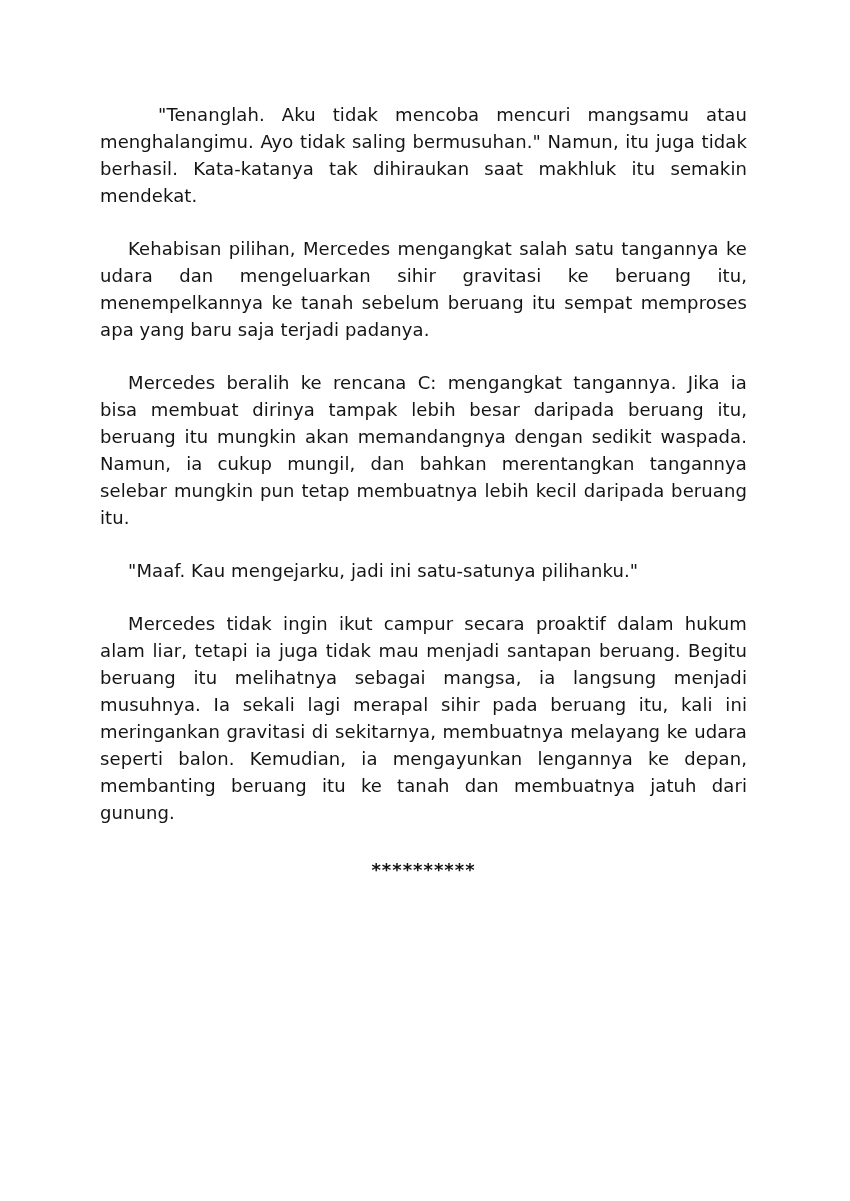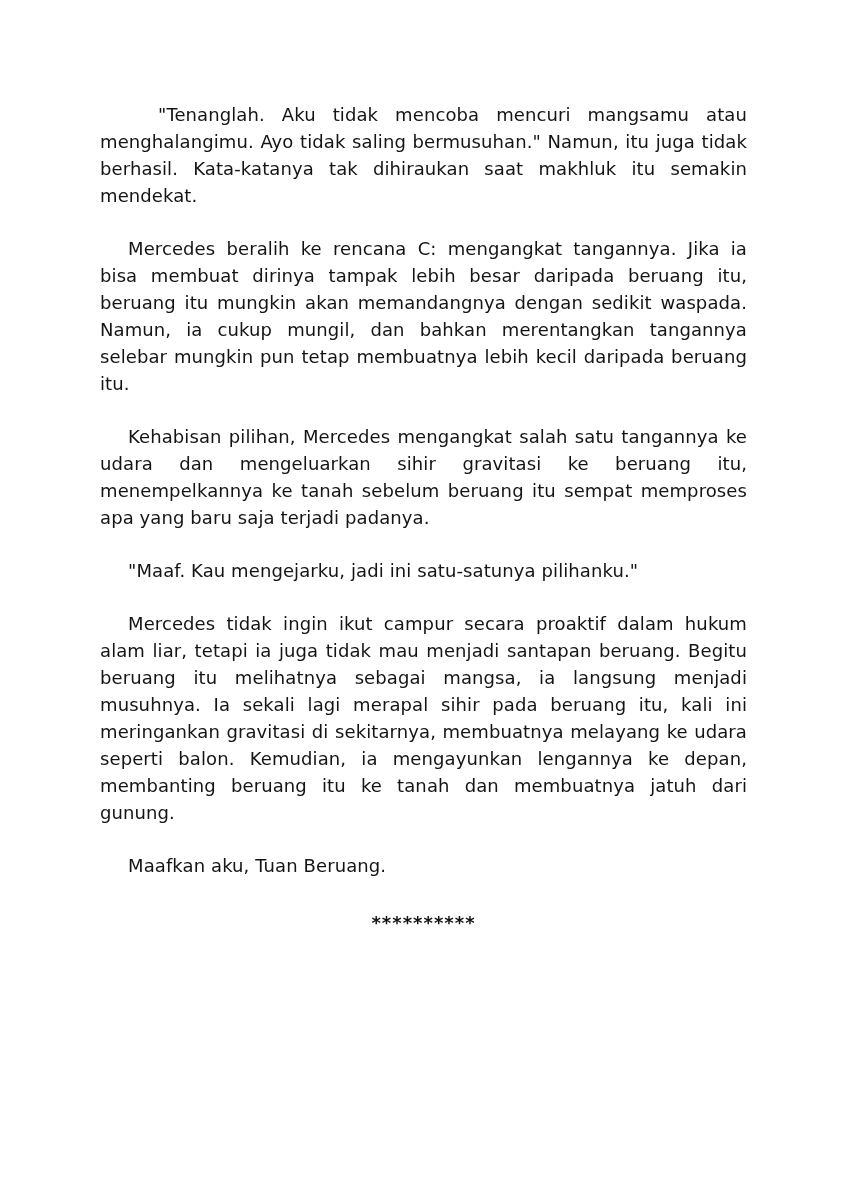--- a/index.html
+++ b/index.html
@@ -39,25 +39,24 @@
     letter-spacing: 1px;
     text-indent: 0;
   }
 </style>
 </head>
 <body>
 
 <div class="page">
   <p class="para indent-lg">"Tenanglah. Aku tidak mencoba mencuri mangsamu atau menghalangimu. Ayo tidak saling bermusuhan." Namun, itu juga tidak berhasil. Kata-katanya tak dihiraukan saat makhluk itu semakin mendekat.</p>
 
+  <p class="para">Kehabisan pilihan, Mercedes mengangkat salah satu tangannya ke udara dan mengeluarkan sihir gravitasi ke beruang itu, menempelkannya ke tanah sebelum beruang itu sempat memproses apa yang baru saja terjadi padanya.</p>
+
   <p class="para">Mercedes beralih ke rencana C: mengangkat tangannya. Jika ia bisa membuat dirinya tampak lebih besar daripada beruang itu, beruang itu mungkin akan memandangnya dengan sedikit waspada. Namun, ia cukup mungil, dan bahkan merentangkan tangannya selebar mungkin pun tetap membuatnya lebih kecil daripada beruang itu.</p>
-
-  <p class="para">Kehabisan pilihan, Mercedes mengangkat salah satu tangannya ke udara dan mengeluarkan sihir gravitasi ke beruang itu, menempelkannya ke tanah sebelum beruang itu sempat memproses apa yang baru saja terjadi padanya.</p>
 
   <p class="para no-justify">"Maaf. Kau mengejarku, jadi ini satu-satunya pilihanku."</p>
 
   <p class="para">Mercedes tidak ingin ikut campur secara proaktif dalam hukum alam liar, tetapi ia juga tidak mau menjadi santapan beruang. Begitu beruang itu melihatnya sebagai mangsa, ia langsung menjadi musuhnya. Ia sekali lagi merapal sihir pada beruang itu, kali ini meringankan gravitasi di sekitarnya, membuatnya melayang ke udara seperti balon. Kemudian, ia mengayunkan lengannya ke depan, membanting beruang itu ke tanah dan membuatnya jatuh dari gunung.</p>
 
-  <p class="para no-justify">Maafkan aku, Tuan Beruang.</p>
 
   <p class="divider">**********</p>
 
 </div>
 
 </body></html>

